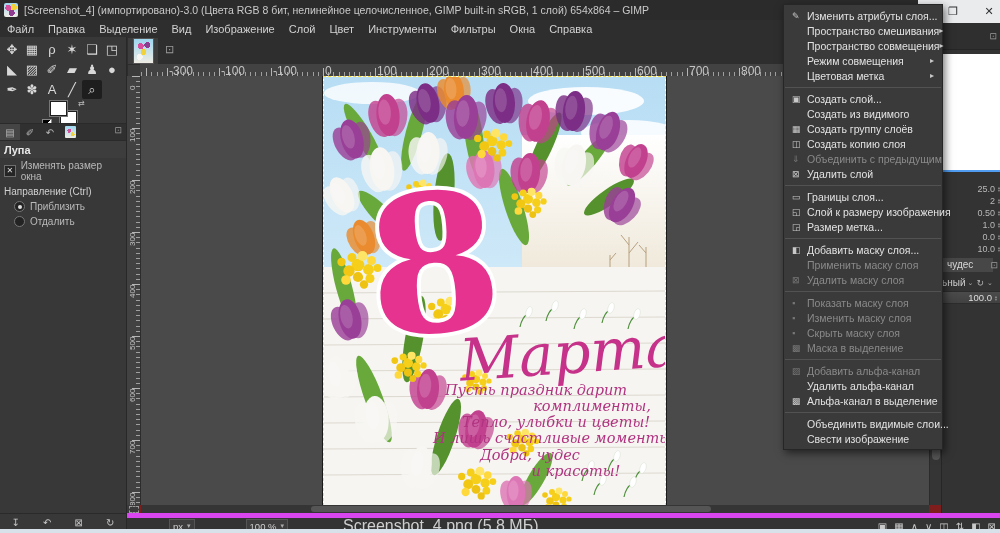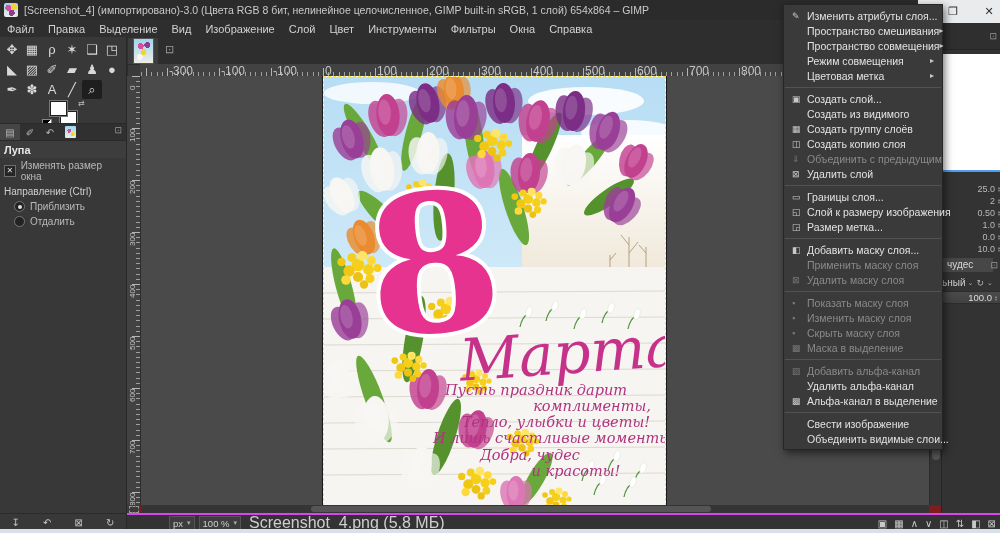--- a/index.html
+++ b/index.html
@@ -95,22 +95,22 @@
   #rd-pattern-tab{position:absolute;left:0;top:235px;width:46px;height:14px;background:#474747;color:#d8d8d8;
       font-size:10px;padding-left:5px;line-height:14px;}
   #rd-pattern-menu{position:absolute;right:3px;top:237px;color:#9a9a9a;font-size:9px;}
   #rd-mode{position:absolute;left:0;top:252px;width:59px;height:15px;color:#cfcfcf;font-size:10px;display:flex;align-items:center;}
   #rd-opacity{position:absolute;left:0;top:268px;width:59px;height:13px;background:linear-gradient(180deg,#4b4b4b,#414141);
       color:#dedede;font-size:9.5px;display:flex;align-items:center;justify-content:flex-end;border:1px solid #2c2c2c;box-sizing:border-box;}
   #rd-layers{position:absolute;left:0;top:284px;width:59px;height:206px;background:#2b2b2b;}
   #rd-layerrow{position:absolute;left:0;top:46px;width:59px;height:22px;background:#3a3a3a;color:#ececec;
       font-size:10.5px;line-height:22px;padding-left:3px;}
   
-  #statusbar{left:127px;top:513px;width:873px;height:16px;background:#333;border-top:2px solid #d946ef;
-     display:flex;align-items:center;}
+  #statusbar{left:127px;top:513px;width:873px;height:16px;background:#333;border-top:5px solid #d946ef;
+     display:flex;align-items:center;gap:47px;}
   .sel-box{display:flex;align-items:center;background:#3d3d3d;border:1px solid #555;height:12px;
      font-size:9.5px;color:#cfcfcf;padding:0 3px;margin-right:4px;}
   .sel-box .car{margin-left:4px;font-size:7px;color:#aaa;}
   #status-file{color:#cfcfcf;font-size:16px;margin-left:4px;text-align:right;}
   #layerbtns{position:absolute;right:4px;display:flex;gap:7px;}
   .lbtn{color:#c9c9c9;font-size:10px;}
   #bottomstrip{left:0;top:529px;width:1000px;height:4px;background:#d8e1ea;}
   
   #ctxmenu{left:783px;top:4px;width:158px;background:#3a3a3a;border:1px solid #262626;
      box-shadow:2px 3px 8px rgba(0,0,0,.55);z-index:50;padding:3px 0;}
@@ -600,21 +600,21 @@
         <span class="micon"></span>
         <span>Удалить альфа-канал</span>
       </div>
       <div class="mitem">
         <span class="micon">▩</span>
         <span>Альфа-канал в выделение</span>
       </div>
       <div class="msep"></div>
       <div class="mitem">
         <span class="micon"></span>
+        <span>Объединить видимые слои...</span>
+      </div>
+      <div class="mitem">
+        <span class="micon"></span>
         <span>Свести изображение</span>
       </div>
-      <div class="mitem">
-        <span class="micon"></span>
-        <span>Объединить видимые слои...</span>
-      </div>
     </div>
 
 </div>
 
 </body></html>

